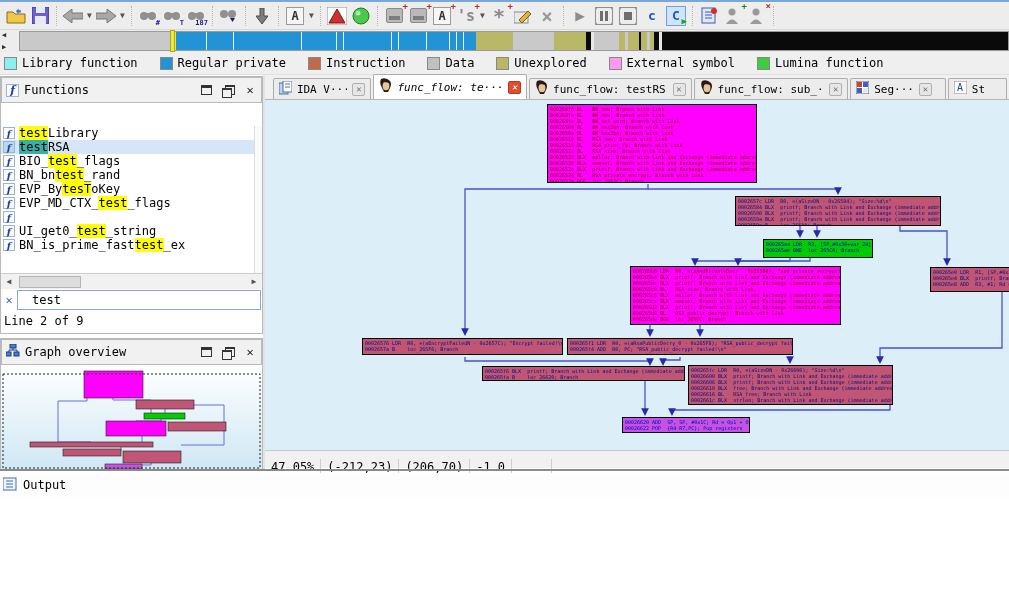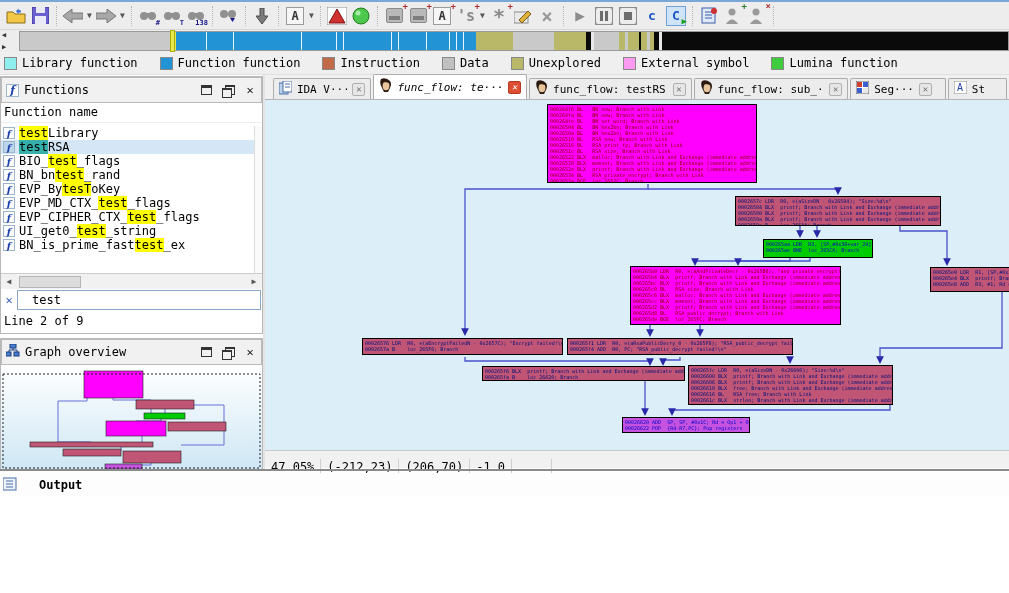--- a/index.html
+++ b/index.html
@@ -115,21 +115,21 @@
   #edges { position:absolute; left:0; top:0; }
 
   #statusbar { position:absolute; left:265px; top:450px; width:744px; height:18px; background:#f1f1f1;
                border-top:1px solid #c8c8c8; display:flex; align-items:center; }
   .scell { height:16px; display:flex; align-items:center; padding:0 6px; border-right:1px solid #cfcfcf;
            white-space:nowrap;margin-top:14px; }
 
   #hsplit { position:absolute; left:0; top:469px; width:1009px; height:2px; background:#8a8a8a; }
   #outputrow { position:absolute; left:0; top:473px; width:1009px; height:24px; background:#fdfdfd;
                display:flex; align-items:center; padding-left:3px; }
-  #outputrow .olabel { margin-left:22px;font-weight:bold; }
+  #outputrow .olabel { margin-left:6px; }
   #vsplit { position:absolute; left:263px; top:75px; width:2px; height:394px; background:#e3e3e3; }
 </style>
 </head>
 <body>
 
 <div id="topline"></div>
 
 <div id="toolbar">
   <div class="tb">
     <svg width="20" height="16">
@@ -173,21 +173,21 @@
         <rect x="5" y="3" width="6" height="4" fill="#909090"></rect>
       </svg>
     <span class="badge">T</span>
   </div>
   <div class="tb">
     <svg width="16" height="12">
         <circle cx="4" cy="6" r="4" fill="#909090"></circle>
         <circle cx="12" cy="6" r="4" fill="#909090"></circle>
         <rect x="5" y="3" width="6" height="4" fill="#909090"></rect>
       </svg>
-    <span class="badge">138</span>
+    <span class="badge">187</span>
   </div>
   <div class="tbsep"></div>
   <div class="tb">
     <svg width="18" height="13">
         <circle cx="4" cy="5" r="4" fill="#909090"></circle>
         <circle cx="12" cy="5" r="4" fill="#909090"></circle>
         <path d="M10 9 h5 l-2.5 4 z" fill="#1a1a8c"></path>
       </svg>
   </div>
   <div class="tbsep"></div>
@@ -347,21 +347,21 @@
   <div id="nav-marker"></div>
 </div>
 
 <div id="legend">
   <span class="legitem">
       <span class="swatch" style="background: rgb(143, 239, 239);"></span>
       <span class="leglabel">Library function</span>
     </span>
   <span class="legitem">
       <span class="swatch" style="background: rgb(34, 147, 213);"></span>
-      <span class="leglabel">Function function</span>
+      <span class="leglabel">Regular private</span>
     </span>
   <span class="legitem">
       <span class="swatch" style="background: rgb(192, 106, 74);"></span>
       <span class="leglabel">Instruction</span>
     </span>
   <span class="legitem">
       <span class="swatch" style="background: rgb(192, 192, 192);"></span>
       <span class="leglabel">Data</span>
     </span>
   <span class="legitem">
@@ -379,21 +379,20 @@
 </div>
 
 <div id="functions-panel">
   <div class="panel-hdr">
     <span class="ficon">f</span>
     <span class="panel-title">Functions</span>
     <span class="winbtn btn-max"></span>
     <span class="winbtn btn-restore"></span>
     <span class="winbtn btn-close">✕</span>
   </div>
-  <div id="fn-colhdr">Function name</div>
   <div id="fn-list">
     <div class="fnrow">
         <span class="ficon">f</span>
         <span class="fname"><span></span><span class="hl-y">test</span><span>Library</span></span>
       </div>
     <div class="fnrow sel">
         <span class="ficon">f</span>
         <span class="fname"><span></span><span class="hl-t">test</span><span>RSA</span></span>
       </div>
     <div class="fnrow">
@@ -407,21 +406,20 @@
     <div class="fnrow">
         <span class="ficon">f</span>
         <span class="fname"><span>EVP_By</span><span class="hl-y">tesT</span><span>oKey</span></span>
       </div>
     <div class="fnrow">
         <span class="ficon">f</span>
         <span class="fname"><span>EVP_MD_CTX_</span><span class="hl-y">test</span><span>_flags</span></span>
       </div>
     <div class="fnrow">
         <span class="ficon">f</span>
-        <span class="fname"><span>EVP_CIPHER_CTX_</span><span class="hl-y">test</span><span>_flags</span></span>
       </div>
     <div class="fnrow">
         <span class="ficon">f</span>
         <span class="fname"><span>UI_get0_</span><span class="hl-y">test</span><span>_string</span></span>
       </div>
     <div class="fnrow">
         <span class="ficon">f</span>
         <span class="fname"><span>BN_is_prime_fast</span><span class="hl-y">test</span><span>_ex</span></span>
       </div>
   </div>

